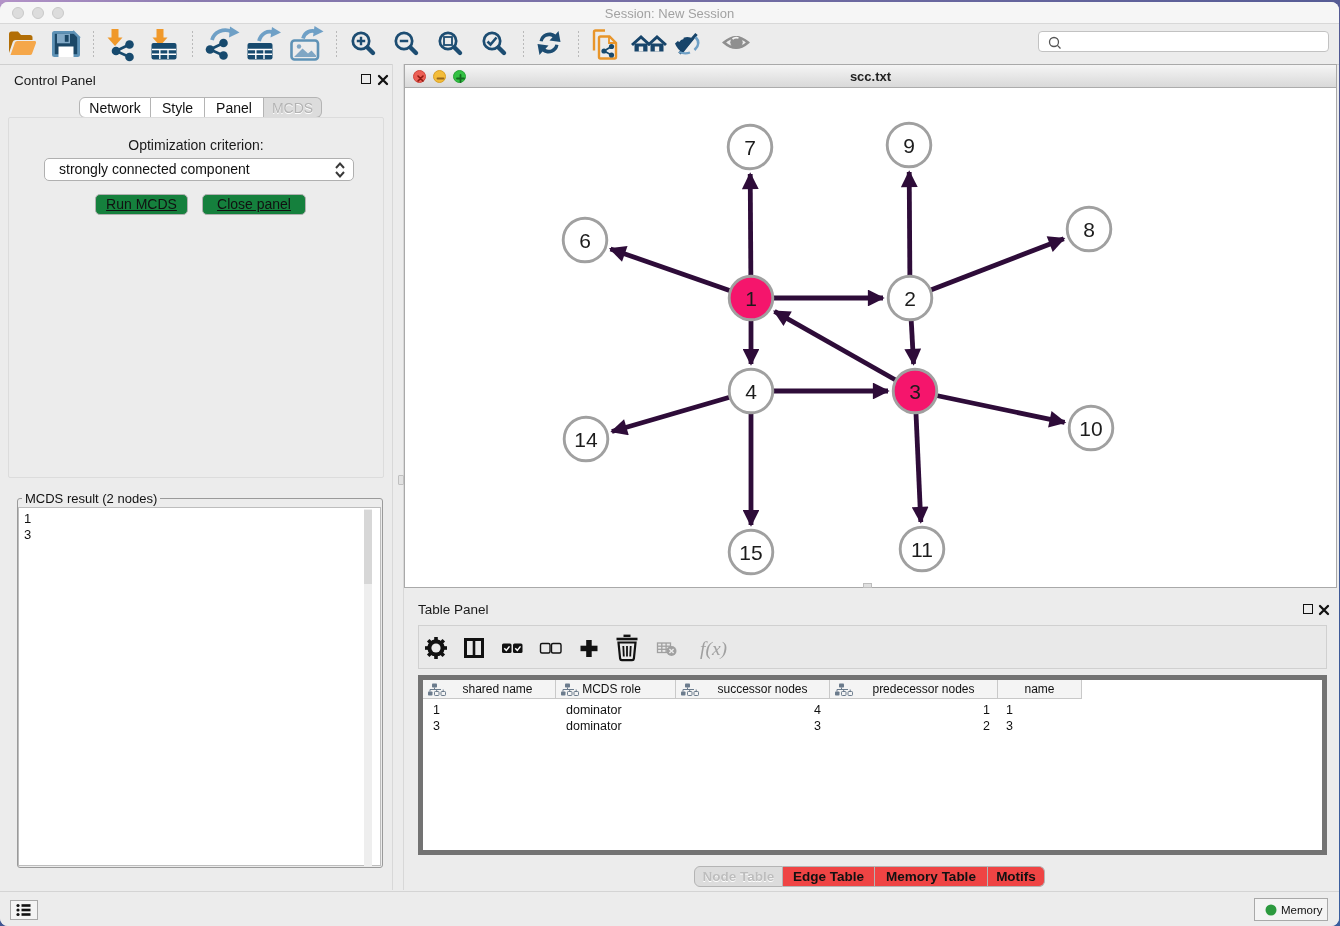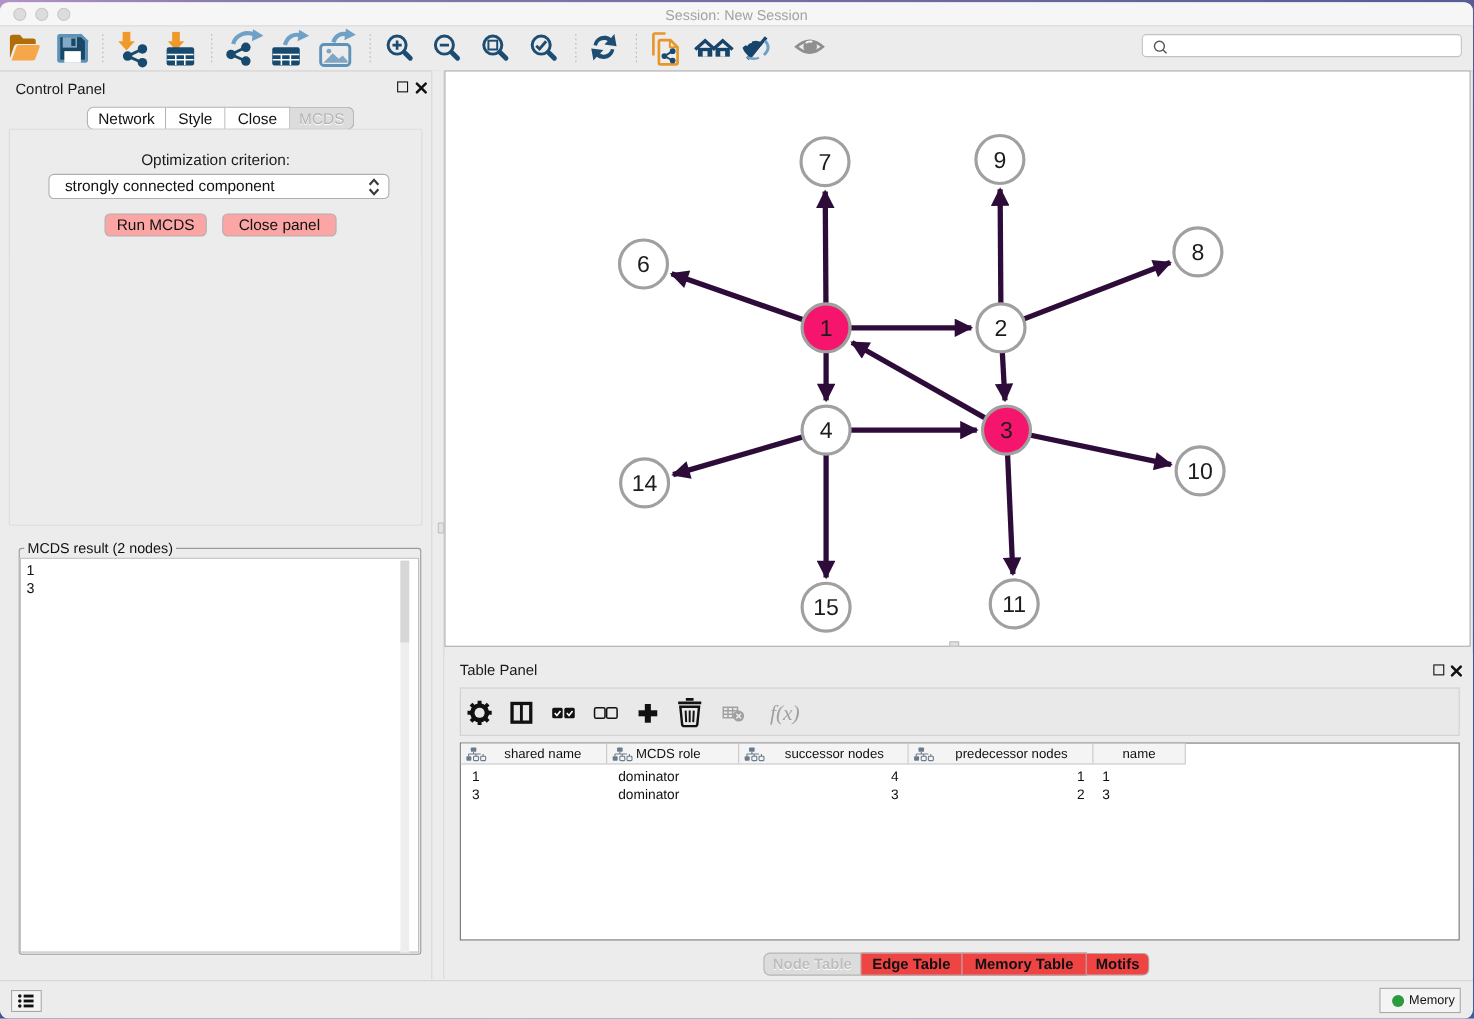--- a/index.html
+++ b/index.html
@@ -37,22 +37,22 @@
 .tab { position:absolute; top:0; height:21px; background:#fff; border:1px solid #b4b4b4;
   text-align:center; line-height:20px; color:#111; }
 .tabsel { background:#dcdcdc; color:#b3b3b3; text-shadow:0 1px 0 #fff; }
 .panelborder { position:absolute; left:8px; top:115px; width:376px; height:361px;
   border:1px solid #dcdcdc; border-radius:2px; background:#ececec; }
 .optlabel { position:absolute; left:0; top:135px; width:392px; text-align:center;
   font-size:14px; color:#1a1a1a; }
 .dropdown { position:absolute; left:44px; top:156px; width:310px; height:23px;
   background:#fff; border:1px solid #b0b0b0; border-radius:5px;
   font-size:14px; color:#111; line-height:21px; padding-left:14px; }
-.btn { position:absolute; height:21px; background:#fca5a5; border:1px solid #b0b0b0;
-  border-radius:5px; font-size:14px; color:#111; text-align:center; line-height:19px; }
+.btn { position:absolute; height:21px; background:#15803d; border:1px solid #b0b0b0;
+  border-radius:5px; font-size:14px; color:#111; text-align:center; line-height:19px;text-decoration:underline; }
 .fieldset { position:absolute; left:17px; top:496px; width:366px; height:370px;
   border:1px solid #9a9a9a; border-radius:3px; }
 .fieldlabel { position:absolute; left:22px; top:489px; background:#ececec;
   font-size:13px; color:#111; padding:0 3px; }
 .resultarea { position:absolute; left:18px; top:505px; width:363px; height:359px;
   background:#fff; border:1px solid #bdbdbd; font-size:13px; color:#111; }
 .vsplit { position:absolute; left:392px; top:62px; width:12px; height:826px; background:#ececec;
   border-left:1px solid #d8d8d8; border-right:1px solid #d8d8d8; }
 
 .netframe { position:absolute; left:404px; top:62px; width:933px; height:524px;
@@ -60,21 +60,21 @@
 .nettitle { position:absolute; left:0; top:0; width:100%; height:23px;
   background:linear-gradient(#f5f5f5,#d9d9d9); border-bottom:1px solid #acacac; }
 .ntl { position:absolute; top:5px; width:13px; height:13px; border-radius:50%; }
 .nettitle-text { position:absolute; top:4px; width:100%; text-align:center;
   font-size:13px; font-weight:bold; color:#222; }
 
 .tablepanel { position:absolute; left:404px; top:592px; width:935px; height:296px; background:#ececec; }
 .tptoolbar { position:absolute; left:14px; top:31px; width:909px; height:44px;
   background:#e9e9e9; border:1px solid #d0d0d0; }
 .tptable { position:absolute; left:14px; top:81px; width:909px; height:180px;
-  background:#fff; border:1px solid #737373; }
+  background:#fff; border:5px solid #737373; }
 .thead { position:absolute; left:0; top:0; height:19px; background:#f4f4f4;
   border-bottom:1px solid #c8c8c8; font-size:12px; color:#111; }
 .thcell { position:absolute; top:0; height:18px; border-right:1px solid #c9c9c9;
   text-align:center; line-height:18px; }
 .trow { position:absolute; font-size:12.5px; color:#111; height:16px; line-height:16px; }
 .btabs { position:absolute; top:272px; height:21px; font-size:13.5px; }
 .btab { position:absolute; top:0; height:21px; background:#ef4444; border:1px solid #b4b4b4;
   text-align:center; line-height:20px; color:#111; font-weight:bold;}
 
 .statusbar { position:absolute; left:0; top:889px; width:100%; height:35px;
@@ -229,21 +229,21 @@
   </div>
 
   <div class="ctrlhead">Control Panel</div>
   <div class="floatbtn" style="left:361px; top:72px;"></div>
   <svg style="position:absolute;left:377px;top:72px;" width="12" height="12" viewBox="0 0 12 12">
     <path d="M2 2 L10 10 M10 2 L2 10" stroke="#111" stroke-width="2.3" stroke-linecap="round"></path>
   </svg>
   <div class="tabs">
     <div class="tab" style="left:79px; width:72px; border-radius:6px 0 0 6px;">Network</div>
     <div class="tab" style="left:151px; width:54px; border-left:none;">Style</div>
-    <div class="tab" style="left:205px; width:59px; border-left:none;">Close</div>
+    <div class="tab" style="left:205px; width:59px; border-left:none;">Panel</div>
     <div class="tab tabsel" style="left:264px; width:58px; border-left:none; border-radius:0 6px 6px 0;">MCDS</div>
   </div>
   <div class="panelborder"></div>
   <div class="optlabel">Optimization criterion:</div>
   <div class="dropdown">strongly connected component
     <svg width="14" height="18" style="position:absolute;right:6px;top:2px;" viewBox="0 0 14 18">
       <path d="M3,7 L7,2.5 L11,7" fill="none" stroke="#3a3a3a" stroke-width="2"></path>
       <path d="M3,11 L7,15.5 L11,11" fill="none" stroke="#3a3a3a" stroke-width="2"></path>
     </svg>
   </div>
@@ -255,20 +255,38 @@
     <div style="padding:3px 0 0 5px; line-height:16px;">1<br>3</div>
     <div style="position:absolute; left:345px; top:1px; width:8px; height:357px; background:#eeeeee;"></div>
     <div style="position:absolute; left:345px; top:2px; width:8px; height:74px; background:#d7d7d7;"></div>
   </div>
 
   <div class="vsplit">
     <div style="position:absolute; left:5px; top:411px; width:6px; height:10px; background:#e2e2e2; border:1px solid #c0c0c0; border-radius:1px;"></div>
   </div>
 
   <div class="netframe">
+    <div class="nettitle">
+      <div class="ntl" style="left:8px; background:#ec5f55; border:0.5px solid #d0453c;">
+        <svg width="13" height="13" viewBox="0 0 13 13">
+            <path d="M4 4 L9 9 M9 4 L4 9" stroke="#8f1a12" stroke-width="1.6" stroke-linecap="round"></path>
+          </svg>
+      </div>
+      <div class="ntl" style="left:28px; background:#f3bc39; border:0.5px solid #d8a026;">
+        <svg width="13" height="13" viewBox="0 0 13 13">
+            <path d="M3.5 6.5 L9.5 6.5" stroke="#97661a" stroke-width="1.8" stroke-linecap="round"></path>
+          </svg>
+      </div>
+      <div class="ntl" style="left:48px; background:#33c143; border:0.5px solid #27a337;">
+        <svg width="13" height="13" viewBox="0 0 13 13">
+            <path d="M6.5 3 L6.5 10 M3 6.5 L10 6.5" stroke="#156b22" stroke-width="1.8" stroke-linecap="round"></path>
+          </svg>
+      </div>
+      <div class="nettitle-text">scc.txt</div>
+    </div>
     <svg id="graph" style="position:absolute; left:1px; top:24px;" width="931" height="498" viewBox="0 0 931 498">
       <defs>
         <marker id="arr" viewBox="0 0 10 10" refX="9" refY="5" markerWidth="4.6" markerHeight="3.5" orient="auto">
           <path d="M0 0 L10 5 L0 10 Z" fill="#2e0c39"></path>
         </marker>
       </defs>
       <g stroke="#2e0c39" stroke-width="4.8" marker-end="url(#arr)">
         <line x1="345.0" y1="209.0" x2="344.2" y2="85.0"></line>
         <line x1="345.0" y1="209.0" x2="204.5" y2="159.9"></line>
         <line x1="345.0" y1="209.0" x2="477.0" y2="209.0"></line>

